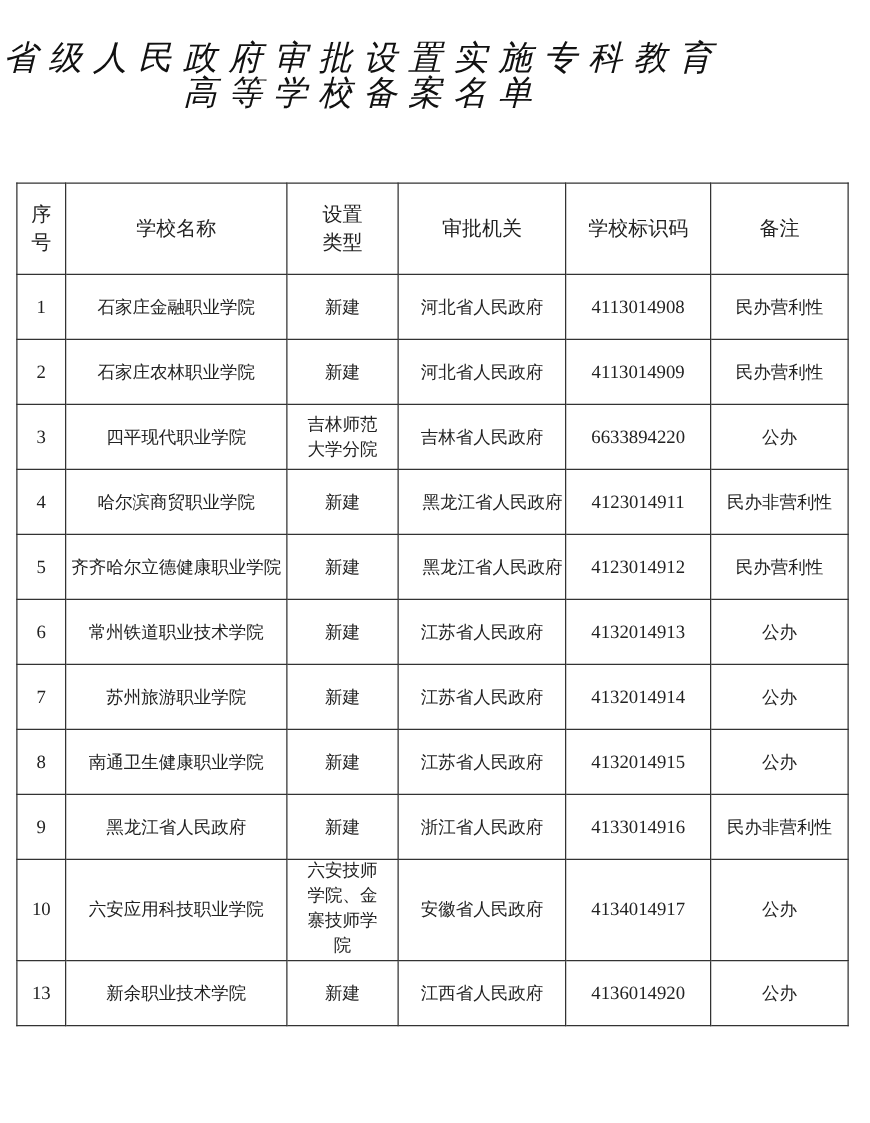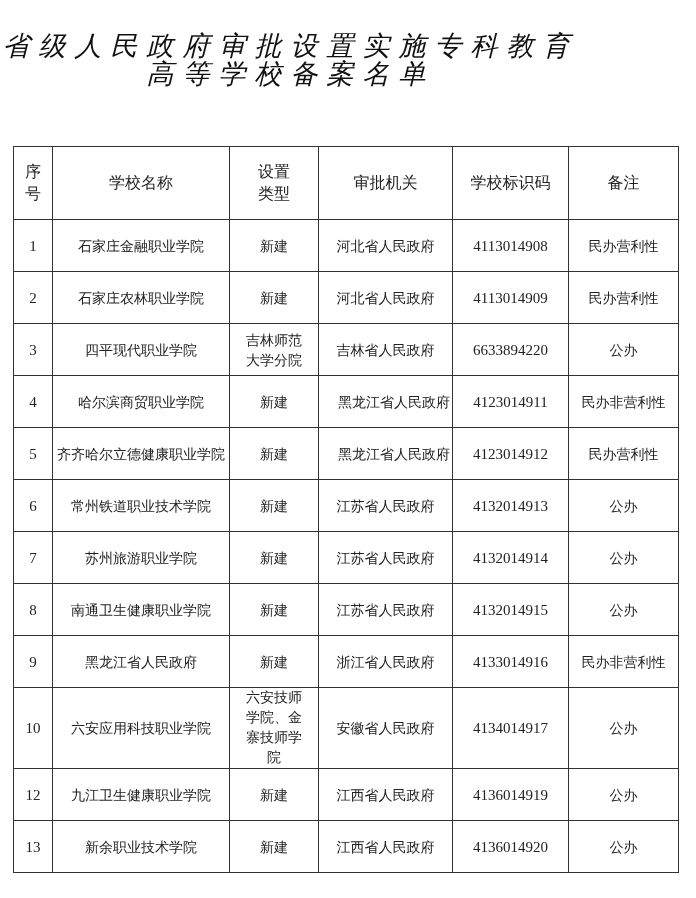--- a/index.html
+++ b/index.html
@@ -121,28 +121,20 @@
   </tr>
       <tr class="tall">
     <td class="num">10</td>
     <td>六安应用科技职业学院</td>
     <td style="padding: 0px 10px; font-family: Liberation Serif, serif;">六安技师学院、金寨技师学院</td>
     <td>安徽省人民政府</td>
     <td class="code">4134014917</td>
     <td>公办</td>
   </tr>
       <tr class="r">
-    <td class="num">12</td>
-    <td>九江卫生健康职业学院</td>
-    <td>新建</td>
-    <td>江西省人民政府</td>
-    <td class="code">4136014919</td>
-    <td>公办</td>
-  </tr>
-      <tr class="r">
     <td class="num">13</td>
     <td>新余职业技术学院</td>
     <td>新建</td>
     <td>江西省人民政府</td>
     <td class="code">4136014920</td>
     <td>公办</td>
   </tr>
     </tbody>
 </table>
 

